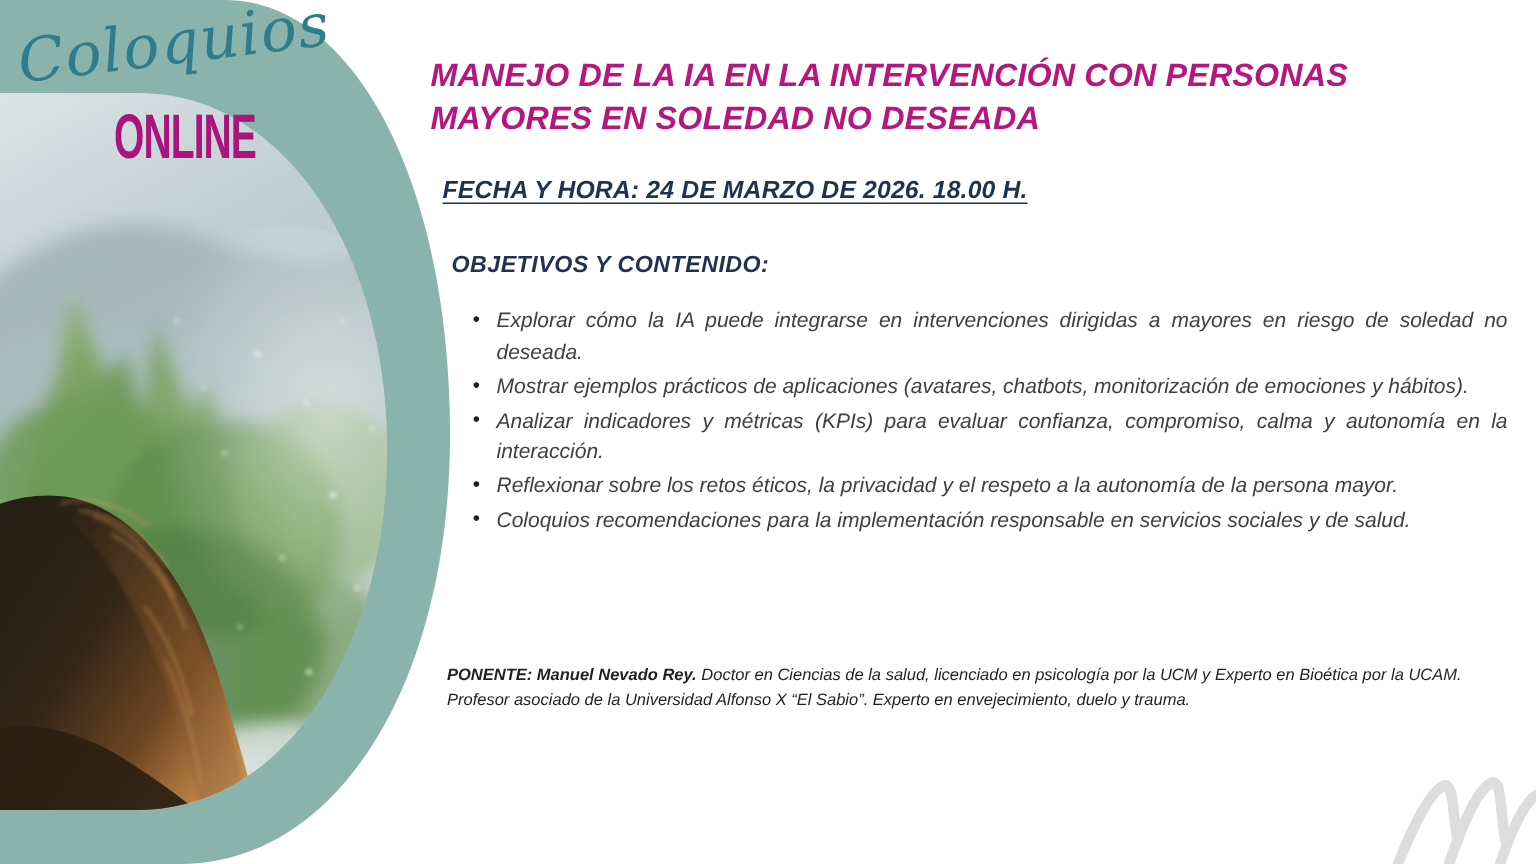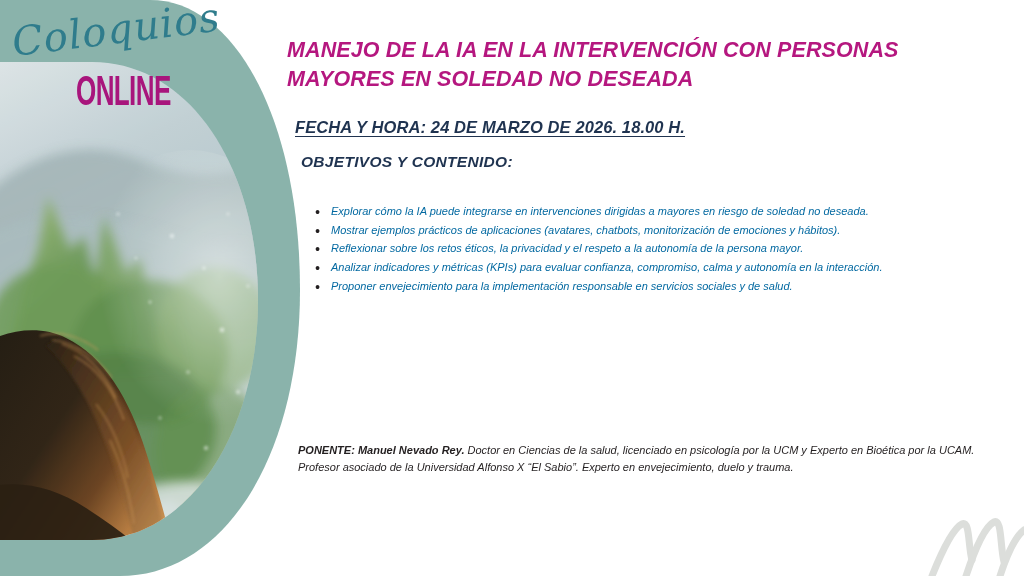--- a/index.html
+++ b/index.html
@@ -113,21 +113,21 @@
     letter-spacing: 0.1px;
     color: #1f3350;
     text-decoration: underline;
     text-underline-offset: 3px;
     white-space: nowrap;
   }
 
   .objectives-heading {
     position: absolute;
     left: 14px;
-    top: 153px;
+    top: 168px;
     margin: 0;
     font-family: "Liberation Sans", sans-serif;
     font-size: 15.5px;
     font-weight: bold;
     letter-spacing: 0.3px;
     color: #1f3350;
     white-space: nowrap;
   }
 
   ul.bullets {
@@ -137,23 +137,23 @@
     width: 684px;
     margin: 0;
     padding: 0 0 0 17px;
     list-style: none;
   }
   ul.bullets li {
     position: relative;
     margin: 0 0 2.5px 0;
     padding: 0 0 0 10px;
     font-family: "Liberation Sans", sans-serif;
-    font-size: 11px;
+    font-size: 14px;
     line-height: 1.47;
-    color: #0369a1;
+    color: #404040;
     text-align: justify;
     text-justify: inter-word;
   }
   ul.bullets li::before {
     content: "\2022";
     position: absolute;
     left: -6px;
     top: -1px;
     font-size: 14px;
     color: #231f20;
@@ -335,23 +335,23 @@
 
     <h1 class="deck-title">MANEJO DE LA IA EN LA INTERVENCIÓN CON PERSONAS MAYORES EN SOLEDAD NO DESEADA</h1>
 
     <div class="datetime">FECHA Y HORA: 24 DE MARZO DE 2026. 18.00 H.</div>
 
     <div class="objectives-heading">OBJETIVOS Y CONTENIDO:</div>
 
     <ul class="bullets">
       <li>Explorar cómo la IA puede integrarse en intervenciones dirigidas a mayores en riesgo de soledad no deseada.</li>
       <li>Mostrar ejemplos prácticos de aplicaciones (avatares, chatbots, monitorización de emociones y hábitos).</li>
+      <li>Analizar indicadores y métricas (KPIs) para evaluar confianza, compromiso, calma y autonomía en la interacción.</li>
       <li>Reflexionar sobre los retos éticos, la privacidad y el respeto a la autonomía de la persona mayor.</li>
-      <li>Analizar indicadores y métricas (KPIs) para evaluar confianza, compromiso, calma y autonomía en la interacción.</li>
-      <li>Proponer envejecimiento para la implementación responsable en servicios sociales y de salud.</li>
+      <li>Coloquios recomendaciones para la implementación responsable en servicios sociales y de salud.</li>
     </ul>
 
     <p class="speaker"><span class="lead">PONENTE: Manuel Nevado Rey.</span><span> Doctor en Ciencias de la salud, licenciado en psicología por la UCM y Experto en Bioética por la UCAM. Profesor asociado de la Universidad Alfonso X “El Sabio”. Experto en envejecimiento, duelo y trauma.</span></p>
   </div>
 
   <svg class="watermark" viewBox="0 0 110 70" xmlns="http://www.w3.org/2000/svg">
     <g stroke="#dcdedb" stroke-width="7" fill="none" stroke-linecap="round">
       <path d="M18,70 C30,40 40,22 48,18 C56,14 54,40 58,54"></path>
       <path d="M52,70 C62,40 72,20 80,16 C88,12 86,40 90,56"></path>
       <path d="M86,70 C94,46 102,30 110,24"></path>

